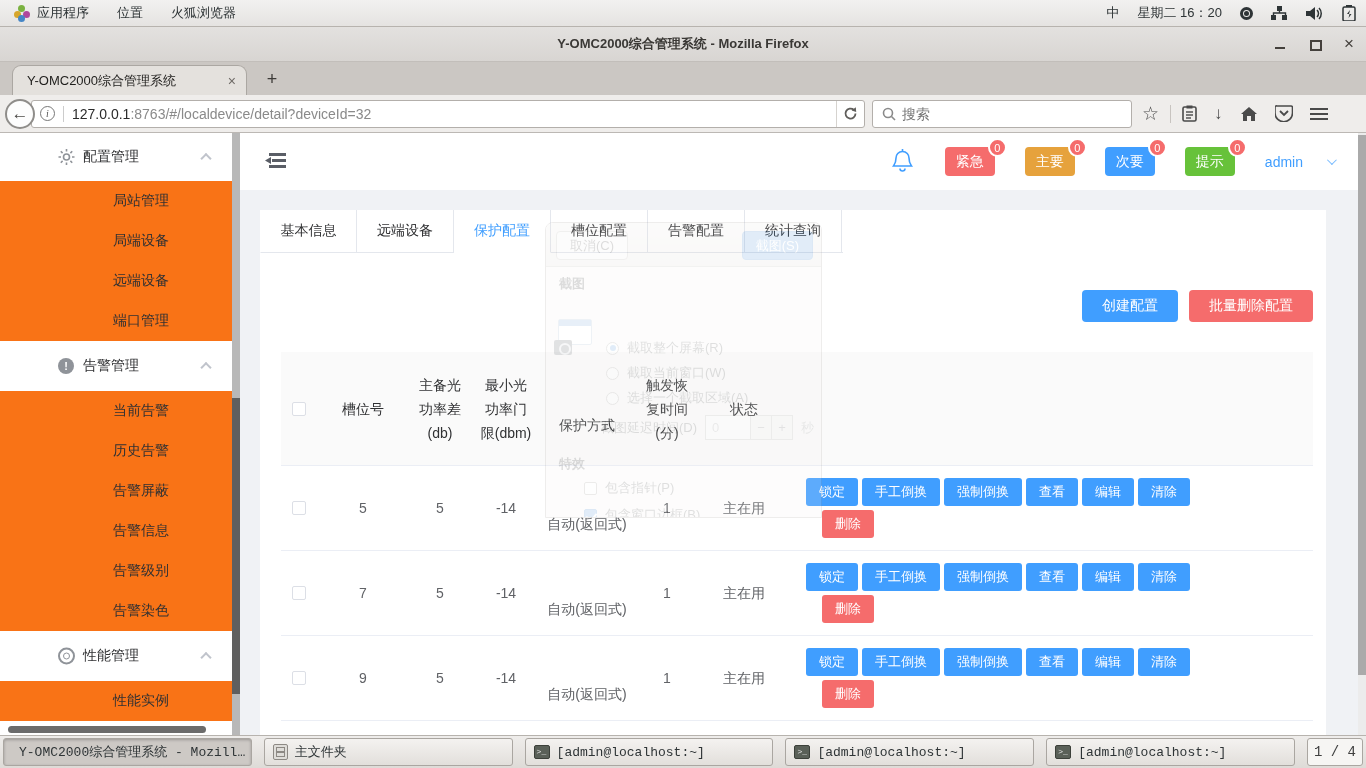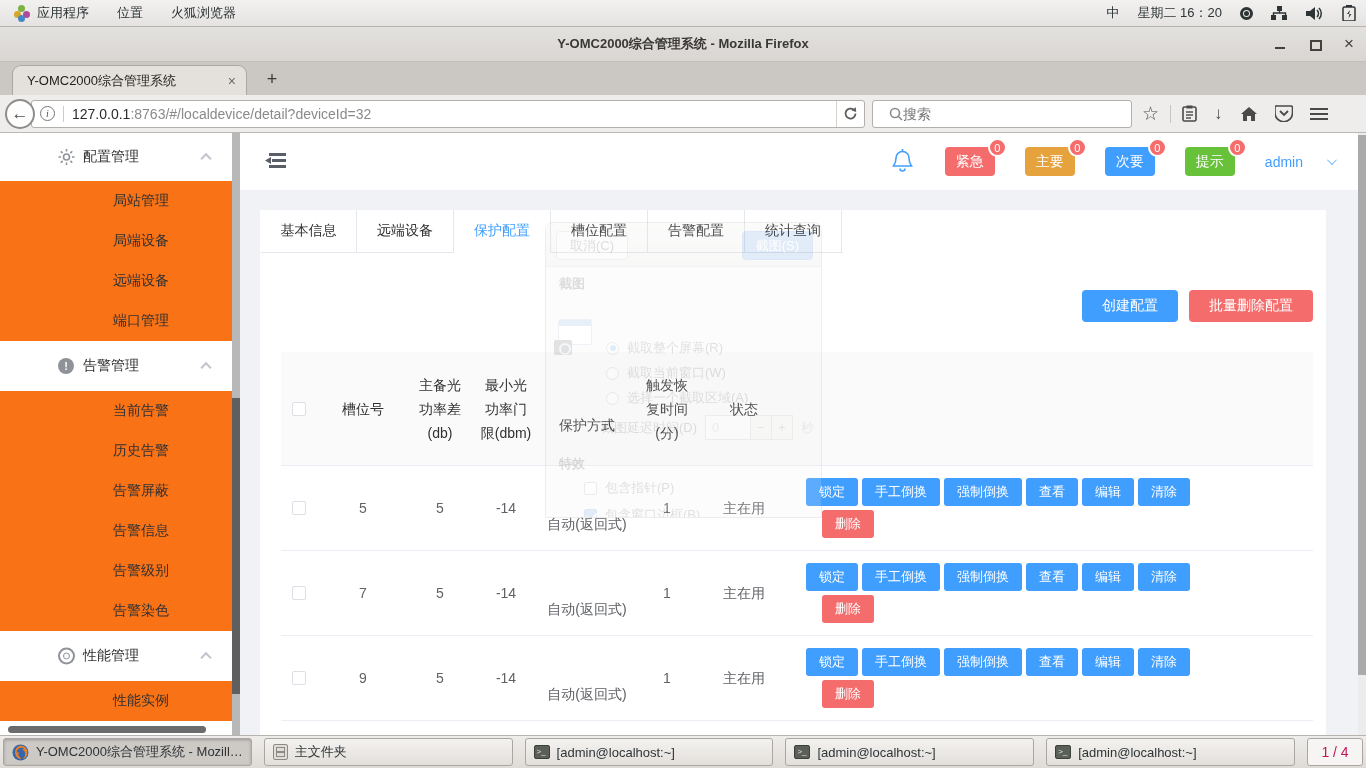--- a/index.html
+++ b/index.html
@@ -49,21 +49,21 @@
   .urlbar { margin-left:-4px; width:834px; height:28px; background:#fff; border:1px solid #b3afab;
     border-radius:3px; display:flex; align-items:center; padding:0 0 0 8px; }
   .info-icon { width:15px; height:15px; border:1px solid #777; border-radius:50%;
     font-size:10px; font-style:italic; font-family:"Liberation Serif",serif;
     display:flex; align-items:center; justify-content:center; color:#555; }
   .url-sep { width:1px; height:16px; background:#ccc; margin:0 8px; }
   .url-text { flex:1; white-space:nowrap; overflow:hidden; font-size:14px; color:#8a8a8a; }
   .url-text b { color:#2b2b2b; font-weight:normal; }
   .reload-box { width:28px; height:100%; border-left:1px solid #d6d3cf; display:flex; align-items:center; justify-content:center; }
   .searchbar { margin-left:7px; width:260px; height:28px; background:#fff; border:1px solid #b3afab;
-    border-radius:3px; display:flex; align-items:center; padding:0 16px; }
+    border-radius:3px; display:flex; align-items:center; padding:0 9px; gap:6px; }
   .searchbar input { border:none; outline:none; flex:1; font-size:14px; color:#444;
     font-family:"Liberation Sans","DejaVu Sans",sans-serif; background:transparent; }
   .nav-icons { display:flex; align-items:center; margin-left:10px; gap:17px; color:#4a4a4a; }
   .star-glyph { font-size:19px; line-height:19px; }
   .dl-glyph { font-size:17px; font-weight:bold; }
   .nav-sep { width:1px; height:18px; background:#c8c4c0; margin:0 -6px; }
 
   
   .content { position:absolute; top:133px; left:0; width:1366px; height:602px; background:#f0f2f5; overflow:hidden; }
 
@@ -162,32 +162,32 @@
   .g-check.on::after { content:""; position:absolute; left:3px; top:1px; width:5px; height:8px;
     border-right:2px solid #fff; border-bottom:2px solid #fff; transform:rotate(40deg); }
 
   
   .page-vscroll { position:absolute; right:0; top:0; width:8px; height:602px; background:#ececec; }
   .page-vthumb { position:absolute; right:0; top:2px; width:8px; height:540px; background:#aaa; }
 
   
   .taskbar { position:absolute; bottom:0; left:0; width:1366px; height:33px;
     background:linear-gradient(#efedeb,#dedbd7); border-top:1px solid #b7b3ae;
-    display:flex; align-items:stretch; padding:2px 3px; gap:12px; }
+    display:flex; align-items:stretch; padding:2px 3px; gap:12px;font-family:Liberation Mono, monospace; }
   .task-btn { flex:1; max-width:256px; border:1px solid #aaa6a1; border-radius:3px;
     background:linear-gradient(#f4f2f0,#e2dfdb); display:flex; align-items:center; gap:7px;
     padding:0 8px; font-size:13px; color:#2e3436; overflow:hidden; white-space:nowrap; }
   .task-btn.active { background:#cdc9c5; box-shadow:inset 0 1px 3px rgba(0,0,0,.25); }
   .term-ic { width:16px; height:14px; background:#5a6058; border:1px solid #3c403a; border-radius:2px;
     color:#e8e8e8; font-size:8px; line-height:11px; padding-left:2px; flex:none; }
   .cab-ic { width:15px; height:16px; background:#dfddd9; border:1px solid #8d8984; border-radius:2px; position:relative; flex:none; }
   .cab-ic::before, .cab-ic::after { content:""; position:absolute; left:2px; right:2px; height:4px; border:1px solid #8d8984; }
   .cab-ic::before { top:2px; } .cab-ic::after { bottom:2px; }
   .pager { margin-left:auto; width:56px; border:1px solid #aaa6a1; border-radius:3px; background:#f6f5f3;
-    display:flex; align-items:center; justify-content:center; font-size:14px; color:#be185d; flex:none; }
+    display:flex; align-items:center; justify-content:center; font-size:14px; color:#404040; flex:none; }
 </style>
 </head>
 <body>
 
 <div class="panel">
   <div class="menu-item">
     <span class="apps-logo">
       <i style="left:4px;top:0;background:#7bb241"></i>
       <i style="left:0;top:6px;background:#d6a62c"></i>
       <i style="left:9px;top:6px;background:#b0489c"></i>

